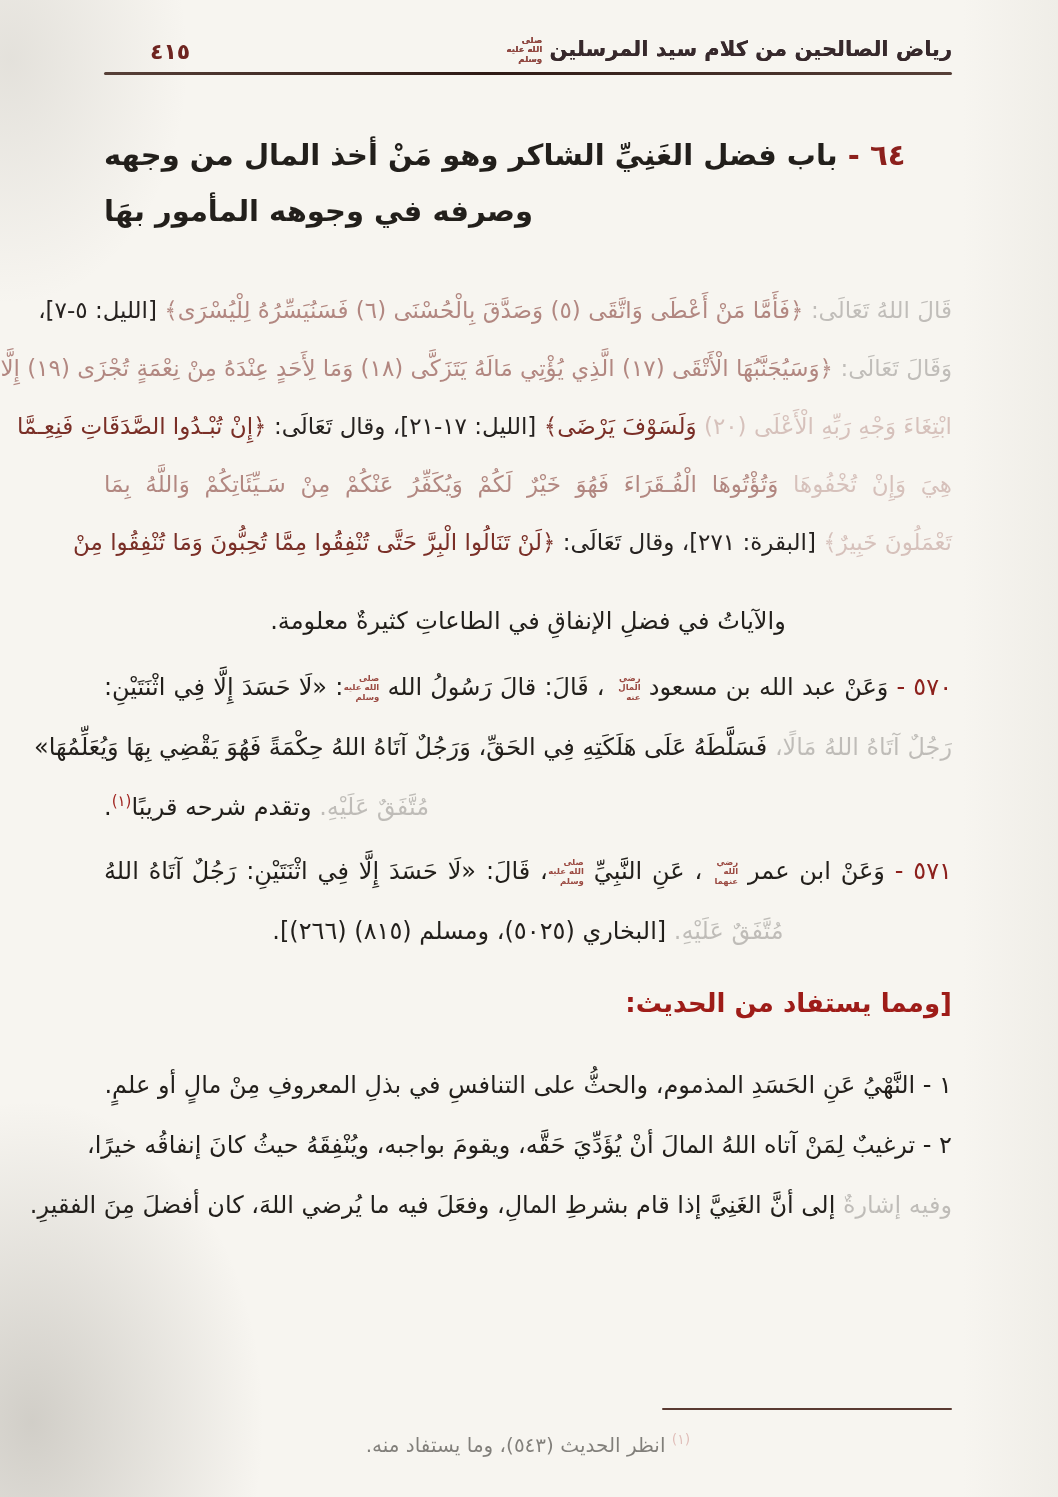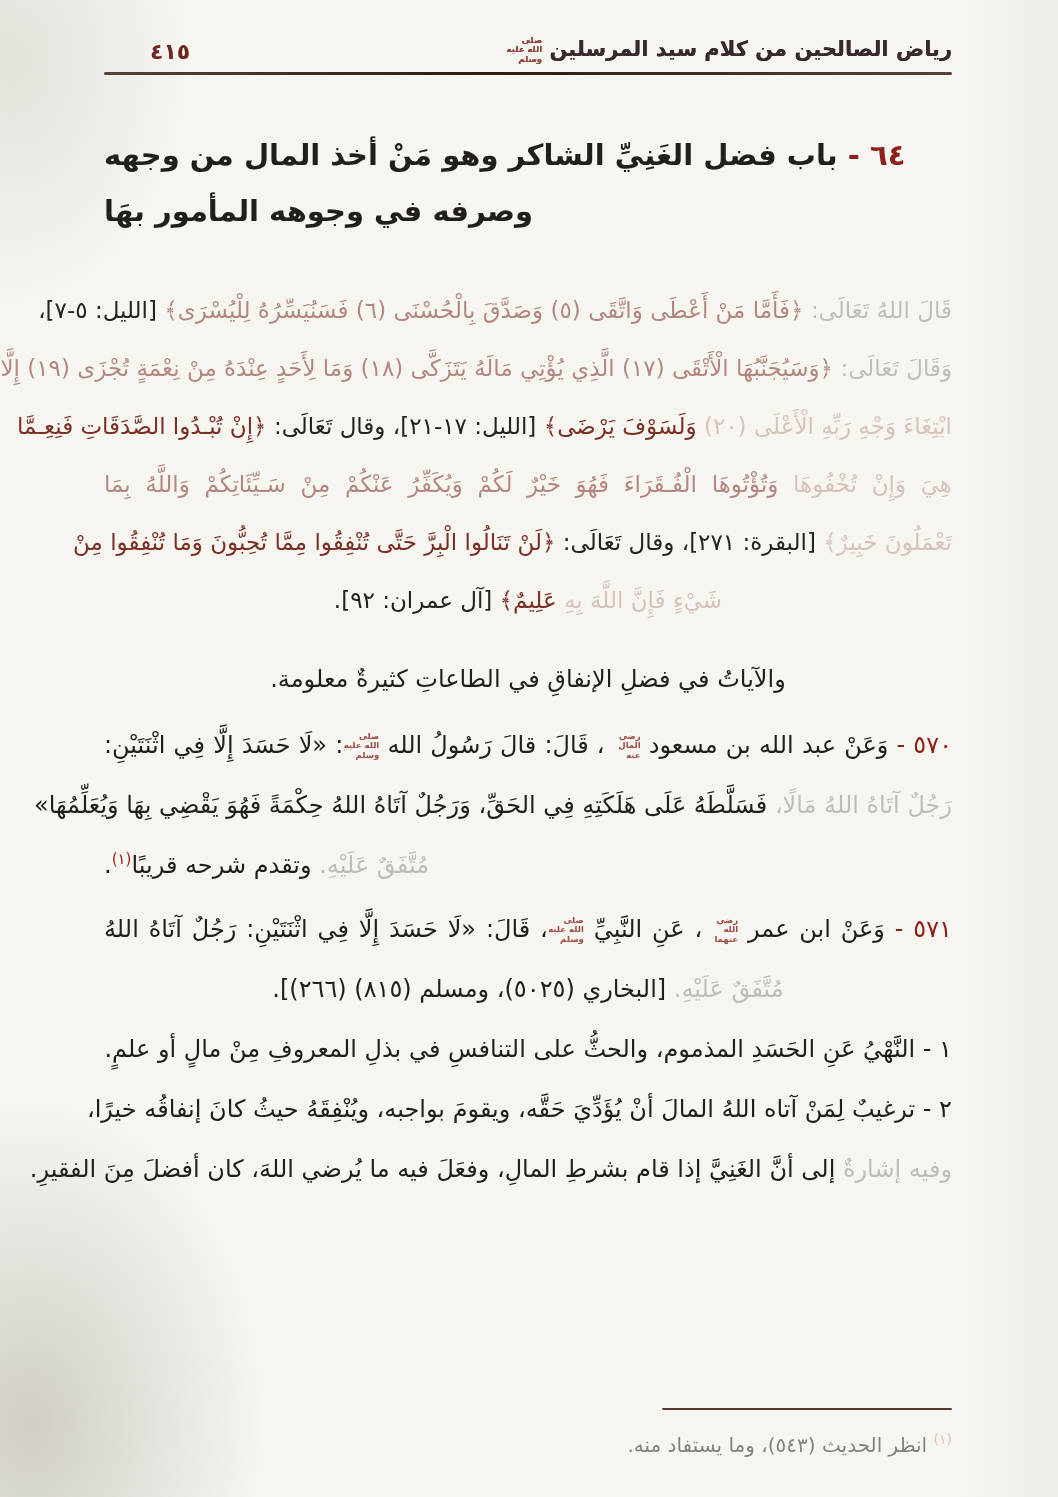--- a/index.html
+++ b/index.html
@@ -46,21 +46,21 @@
     display:inline-block;width:36px;font-size:8.5px;line-height:1.1;
     color:#9b4a42;text-align:right;vertical-align:middle;white-space:normal;
     font-weight:bold;
   }
   .gloss-line{margin-top:12px;}
   .benefits-hd{margin-top:16px;font-weight:bold;font-size:26px;color:#9e1c18;line-height:52px;text-align:right;}
   .footnote{position:absolute;top:1408px;right:106px;left:104px;}
   .fn-rule{height:2px;width:290px;margin-right:0;margin-left:auto;margin-right:0;background:#5a3a32;border-radius:2px;margin-bottom:14px;margin-right:0;margin-left:auto;margin-right:0;}
   .fn-rule{margin:0 0 14px auto; margin-right:0;}
   .fn-rule{margin-right:0;margin-left:auto;}
-  .fn-text{font-size:20px;text-align:right;line-height:30px;}
+  .fn-text{font-size:20px;text-align:center;line-height:30px;}
 </style>
 </head>
 <body>
 
 <div class="page">
   <div class="content">
 
     <div class="hdr">
       <div class="book-title">
         <span>رياض الصالحين من كلام سيد المرسلين</span>
@@ -77,37 +77,37 @@
       </div>
       <div>وصرفه في وجوهه المأمور بهَا</div>
     </div>
 
     <div class="scripture">
       <p class="ln just"><span class="intro faded">قَالَ اللهُ تَعَالَى:</span> <span class="quran dim">﴿فَأَمَّا مَنْ أَعْطَى وَاتَّقَى (٥) وَصَدَّقَ بِالْحُسْنَى (٦) فَسَنُيَسِّرُهُ لِلْيُسْرَى﴾</span> <span class="ref">[الليل: ٥-٧]،</span></p>
       <p class="ln just"><span class="intro faded">وَقَالَ تَعَالَى:</span> <span class="quran dim">﴿وَسَيُجَنَّبُهَا الْأَتْقَى (١٧) الَّذِي يُؤْتِي مَالَهُ يَتَزَكَّى (١٨) وَمَا لِأَحَدٍ عِنْدَهُ مِنْ نِعْمَةٍ تُجْزَى (١٩) إِلَّا</span></p>
       <p class="ln just"><span class="quran faded">ابْتِغَاءَ وَجْهِ رَبِّهِ الْأَعْلَى (٢٠)</span> <span class="quran">وَلَسَوْفَ يَرْضَى﴾</span> <span class="ref">[الليل: ١٧-٢١]،</span> <span class="intro">وقال تَعَالَى:</span> <span class="quran">﴿إِنْ تُبْـدُوا الصَّدَقَاتِ فَنِعِـمَّا</span></p>
       <p class="ln just"><span class="quran faded">هِيَ وَإِنْ تُخْفُوهَا</span> <span class="quran dim">وَتُؤْتُوهَا الْفُـقَرَاءَ فَهُوَ خَيْرٌ لَكُمْ وَيُكَفِّرُ عَنْكُمْ مِنْ سَـيِّئَاتِكُمْ وَاللَّهُ بِمَا</span></p>
       <p class="ln just"><span class="quran faded">تَعْمَلُونَ خَبِيرٌ﴾</span> <span class="ref">[البقرة: ٢٧١]،</span> <span class="intro">وقال تَعَالَى:</span> <span class="quran">﴿لَنْ تَنَالُوا الْبِرَّ حَتَّى تُنْفِقُوا مِمَّا تُحِبُّونَ وَمَا تُنْفِقُوا مِنْ</span></p>
-      <p class="ln center"><span class="quran faded">شَيْءٍ فَإِنَّ اللَّهَ بِهِ</span> <span class="quran">عَلِيمٌ﴾</span> <span class="ref">[آل عمران: ٩٢].</span></p>
     </div>
 
     <p class="ln center" style="margin-top:20px;">والآياتُ في فضلِ الإنفاقِ في الطاعاتِ كثيرةٌ معلومة.</p>
 
     <div style="margin-top:6px;">
       <p class="ln just"><span class="numred">٥٧٠ -</span> <span>وَعَنْ عبد الله بن مسعود</span> <span class="honorific">رضي المال عنه</span><span>، قَالَ: قالَ رَسُولُ الله</span> <span class="honorific">صلى الله عليه وسلم</span><span>: «لَا حَسَدَ إِلَّا فِي اثْنَتَيْنِ:</span></p>
       <p class="ln just"><span class="faded">رَجُلٌ آتَاهُ اللهُ مَالًا،</span> <span>فَسَلَّطَهُ عَلَى هَلَكَتِهِ فِي الحَقِّ، وَرَجُلٌ آتَاهُ اللهُ حِكْمَةً فَهُوَ يَقْضِي بِهَا وَيُعَلِّمُهَا»</span></p>
       <p class="ln leftal"><span class="faded">مُتَّفَقٌ عَلَيْهِ.</span> <span>وتقدم شرحه قريبًا</span><span class="fnmark">(١)</span><span>.</span></p>
     </div>
 
     <div style="margin-top:4px;">
       <p class="ln just"><span class="numred">٥٧١ -</span> <span>وَعَنْ ابن عمر</span> <span class="honorific">رضي الله عنهما</span><span>، عَنِ النَّبِيِّ</span> <span class="honorific">صلى الله عليه وسلم</span><span>، قَالَ: «لَا حَسَدَ إِلَّا فِي اثْنَتَيْنِ: رَجُلٌ آتَاهُ اللهُ</span></p>
       <p class="ln center"><span class="faded">مُتَّفَقٌ عَلَيْهِ.</span> <span>[البخاري (٥٠٢٥)، ومسلم (٨١٥) (٢٦٦)].</span></p>
     </div>
 
 
+    <p class="benefits-hd">[ومما يستفاد من الحديث:</p>
 
     <div>
       <p class="ln" style="text-align:right;">١ - النَّهْيُ عَنِ الحَسَدِ المذموم، والحثُّ على التنافسِ في بذلِ المعروفِ مِنْ مالٍ أو علمٍ.</p>
       <p class="ln just">٢ - ترغيبٌ لِمَنْ آتاه اللهُ المالَ أنْ يُؤَدِّيَ حَقَّه، ويقومَ بواجبه، ويُنْفِقَهُ حيثُ كانَ إنفاقُه خيرًا،</p>
       <p class="ln just"><span class="faded">وفيه إشارةٌ</span> <span>إلى أنَّ الغَنِيَّ إذا قام بشرطِ المالِ، وفعَلَ فيه ما يُرضي اللهَ، كان أفضلَ مِنَ الفقيرِ.</span></p>
     </div>
 
   </div>
 
   <div class="footnote">

